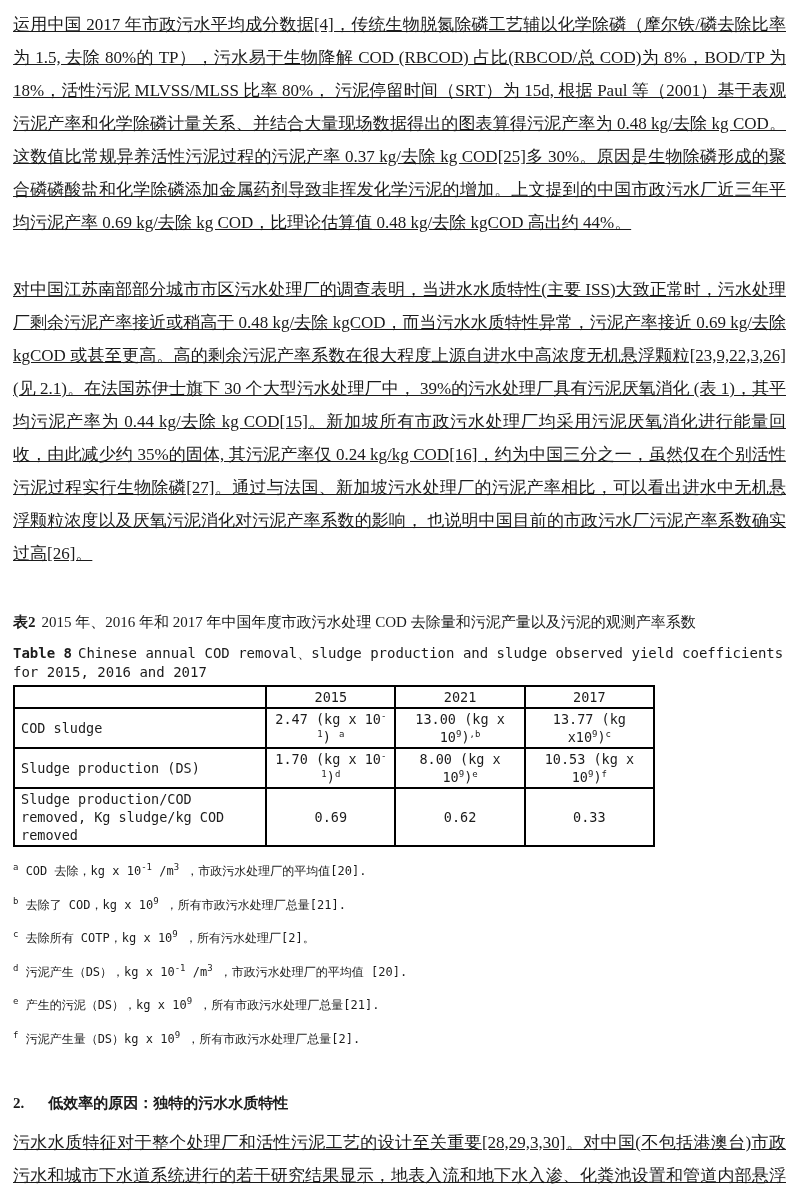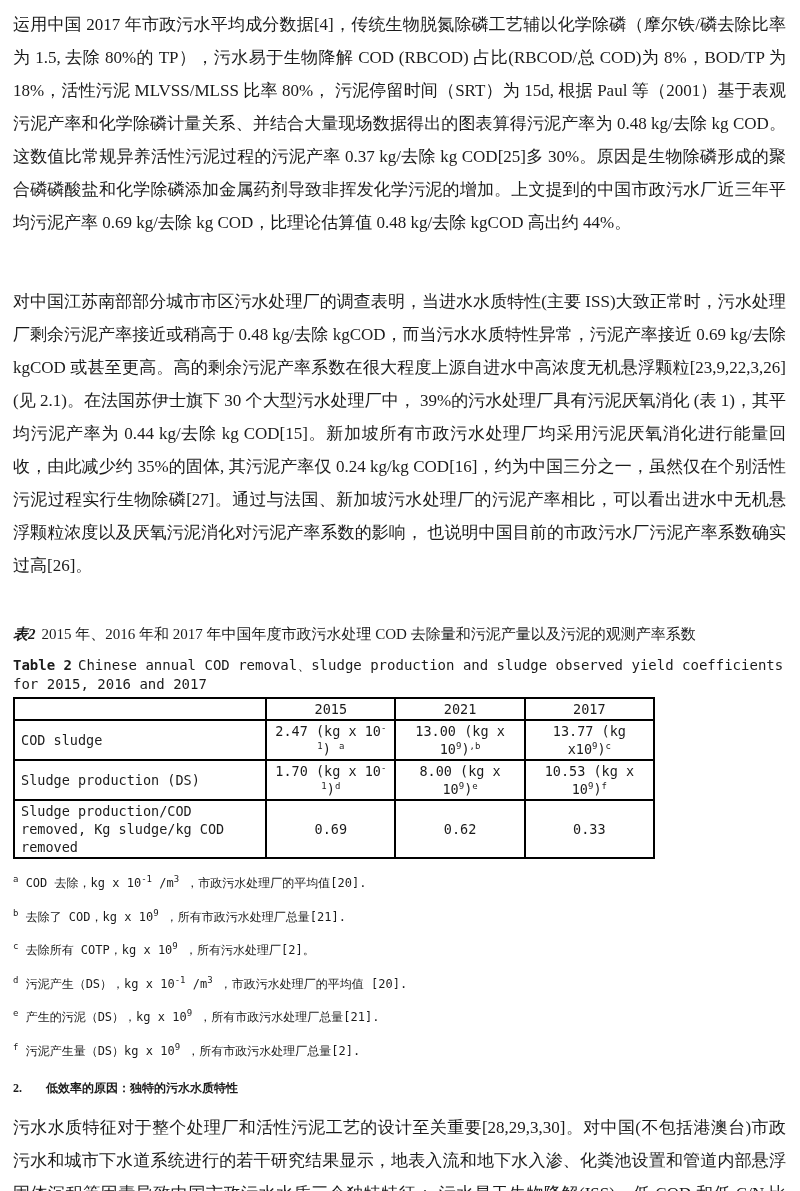--- a/index.html
+++ b/index.html
@@ -12,31 +12,32 @@
     box-sizing:border-box;
     width:800px; min-height:1191px;
     padding:6px 14px 10px 13px;
   }
   .body-para {
     font-size:17px;
     line-height:33px;
     text-align:justify;
     margin:0;
     word-break:break-word;
+    text-decoration:underline;
   }
   .para-1 { margin-top:2px; }
-  .para-2 { margin-top:46px; }
+  .para-2 { margin-top:34px; }
   .para-3 { margin-top:12px; }
 
   .caption-cn {
     margin-top:42px;
     font-size:15px;
     line-height:20px;
   }
-  .caption-cn .cap-label { font-weight:bold; margin-right:6px;font-style:italic; }
+  .caption-cn .cap-label { font-weight:bold; margin-right:6px; }
 
   .caption-en {
     margin-top:12px;
     font-size:14px;
     line-height:19px;
     font-family:"DejaVu Sans Mono","Liberation Mono",monospace;
   }
   .caption-en .cap-label { font-weight:bold; margin-right:6px; }
 
   table.data-table {
@@ -60,42 +61,42 @@
 
   .footnotes { margin-top:4px; }
   .footnote {
     font-size:12px;
     line-height:17.5px;
     font-family:"DejaVu Sans Mono","Liberation Mono",monospace;
     margin-top:16px;
   }
 
   .section-heading {
-    margin-top:17px;
-    font-size:12px;
+    margin-top:44px;
+    font-size:15px;
     line-height:22px;
     font-weight:bold;
   }
   .section-heading .sec-number { margin-right:24px; }
 </style>
 </head>
 <body>
 
 <div class="page">
 
   <p class="body-para para-1">运用中国 2017 年市政污水平均成分数据[4]，传统生物脱氮除磷工艺辅以化学除磷（摩尔铁/磷去除比率为 1.5, 去除 80%的 TP），污水易于生物降解 COD (RBCOD) 占比(RBCOD/总 COD)为 8%，BOD/TP 为 18%，活性污泥 MLVSS/MLSS 比率 80%， 污泥停留时间（SRT）为 15d, 根据 Paul 等（2001）基于表观污泥产率和化学除磷计量关系、并结合大量现场数据得出的图表算得污泥产率为 0.48 kg/去除 kg COD。这数值比常规异养活性污泥过程的污泥产率 0.37 kg/去除 kg COD[25]多 30%。原因是生物除磷形成的聚合磷磷酸盐和化学除磷添加金属药剂导致非挥发化学污泥的增加。上文提到的中国市政污水厂近三年平均污泥产率 0.69 kg/去除 kg COD，比理论估算值 0.48 kg/去除 kgCOD 高出约 44%。</p>
 
   <p class="body-para para-2">对中国江苏南部部分城市市区污水处理厂的调查表明，当进水水质特性(主要 ISS)大致正常时，污水处理厂剩余污泥产率接近或稍高于 0.48  kg/去除 kgCOD，而当污水水质特性异常，污泥产率接近 0.69 kg/去除 kgCOD 或甚至更高。高的剩余污泥产率系数在很大程度上源自进水中高浓度无机悬浮颗粒[23,9,22,3,26](见 2.1)。在法国苏伊士旗下 30 个大型污水处理厂中， 39%的污水处理厂具有污泥厌氧消化 (表 1)，其平均污泥产率为 0.44 kg/去除 kg COD[15]。新加坡所有市政污水处理厂均采用污泥厌氧消化进行能量回收，由此减少约 35%的固体, 其污泥产率仅 0.24  kg/kg COD[16]，约为中国三分之一，虽然仅在个别活性污泥过程实行生物除磷[27]。通过与法国、新加坡污水处理厂的污泥产率相比，可以看出进水中无机悬浮颗粒浓度以及厌氧污泥消化对污泥产率系数的影响， 也说明中国目前的市政污水厂污泥产率系数确实过高[26]。</p>
 
   <div class="caption-cn">
     <span class="cap-label">表2</span><span>2015 年、2016 年和 2017 年中国年度市政污水处理 COD 去除量和污泥产量以及污泥的观测产率系数</span>
   </div>
 
   <div class="caption-en">
-    <span class="cap-label">Table 2</span><span>Chinese annual COD removal、sludge production and sludge observed yield coefficients for 2015, 2016 and 2017</span>
+    <span class="cap-label">Table 8</span><span>Chinese annual COD removal、sludge production and sludge observed yield coefficients for 2015, 2016 and 2017</span>
   </div>
 
   <table class="data-table">
     <colgroup>
       <col style="width:39.4%">
       <col style="width:20.2%">
       <col style="width:20.2%">
       <col style="width:20.2%">
     </colgroup>
     <thead>

